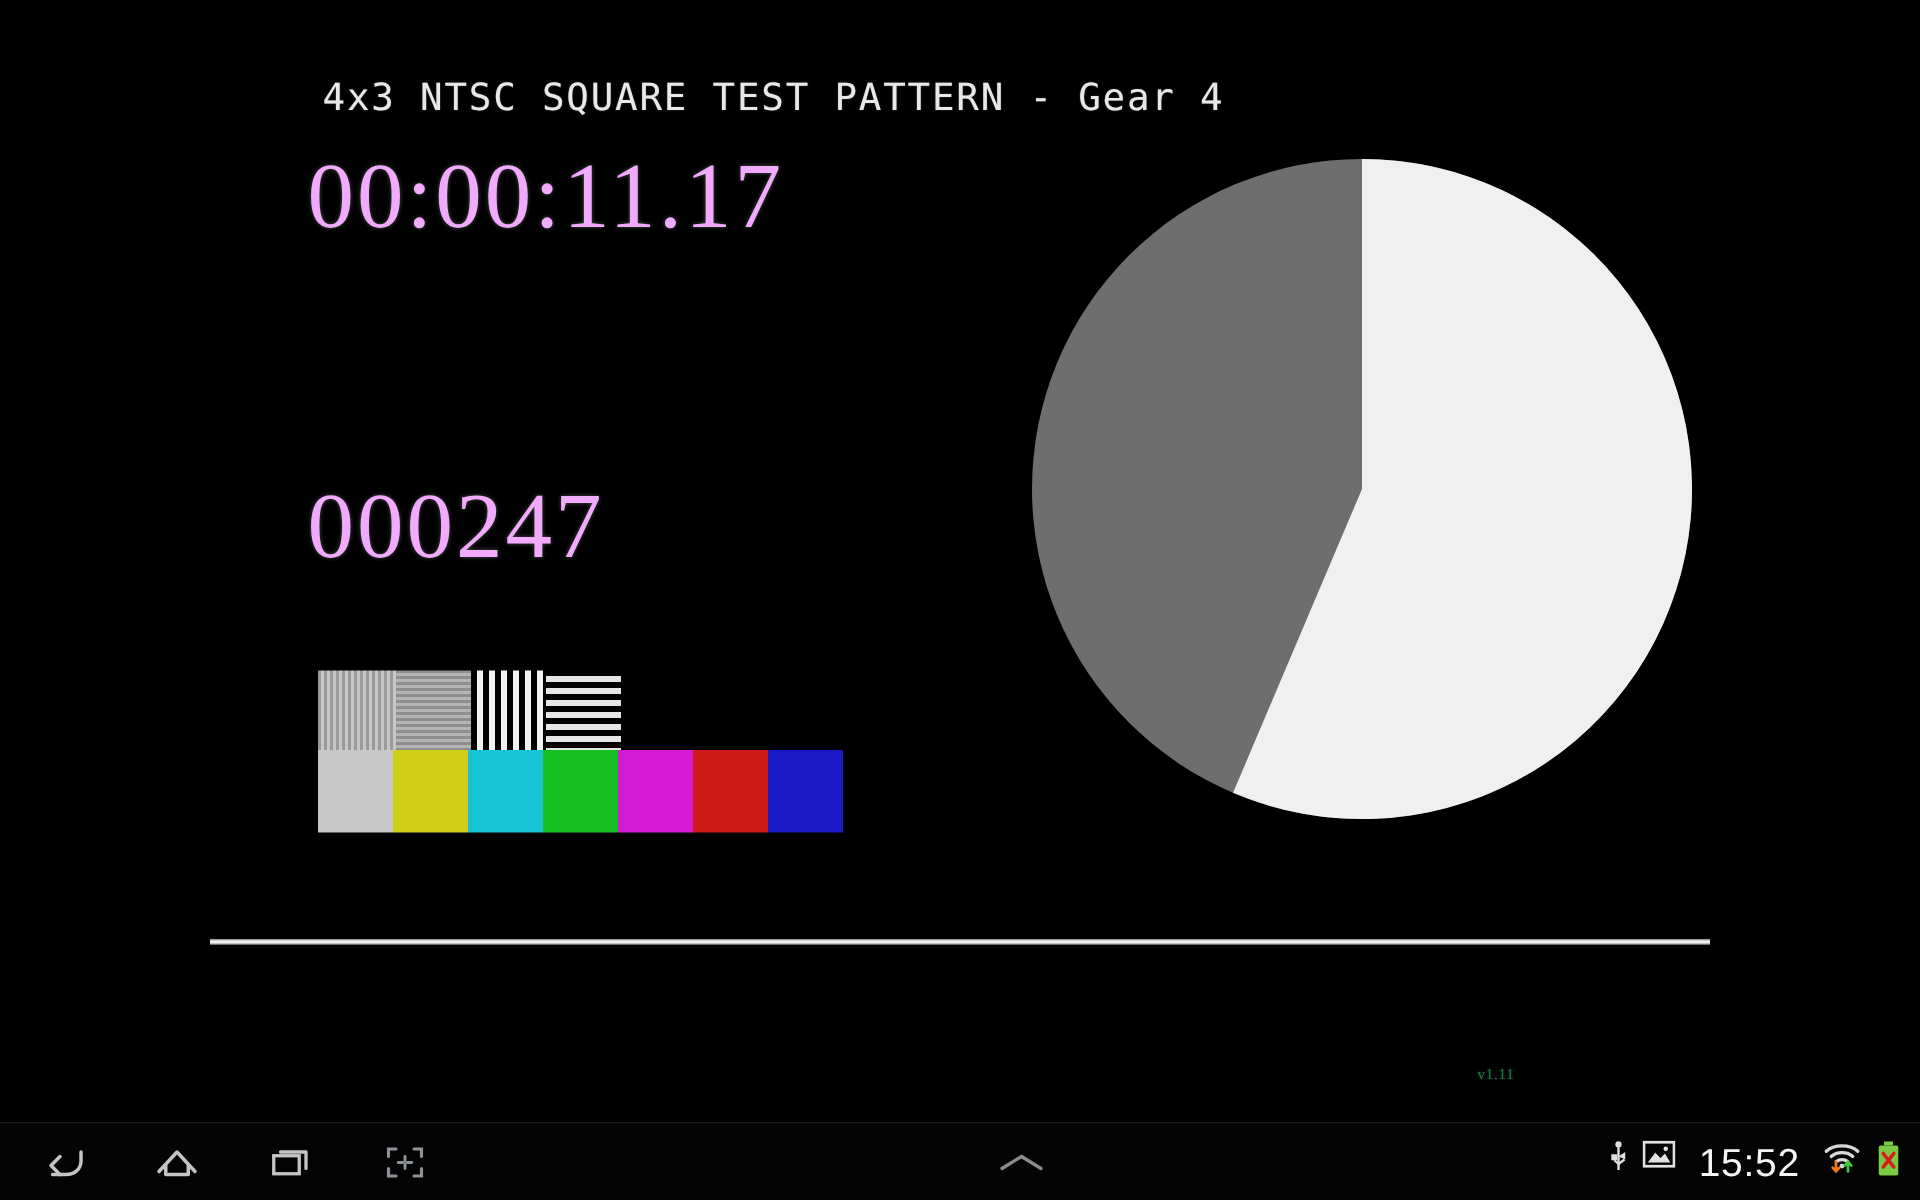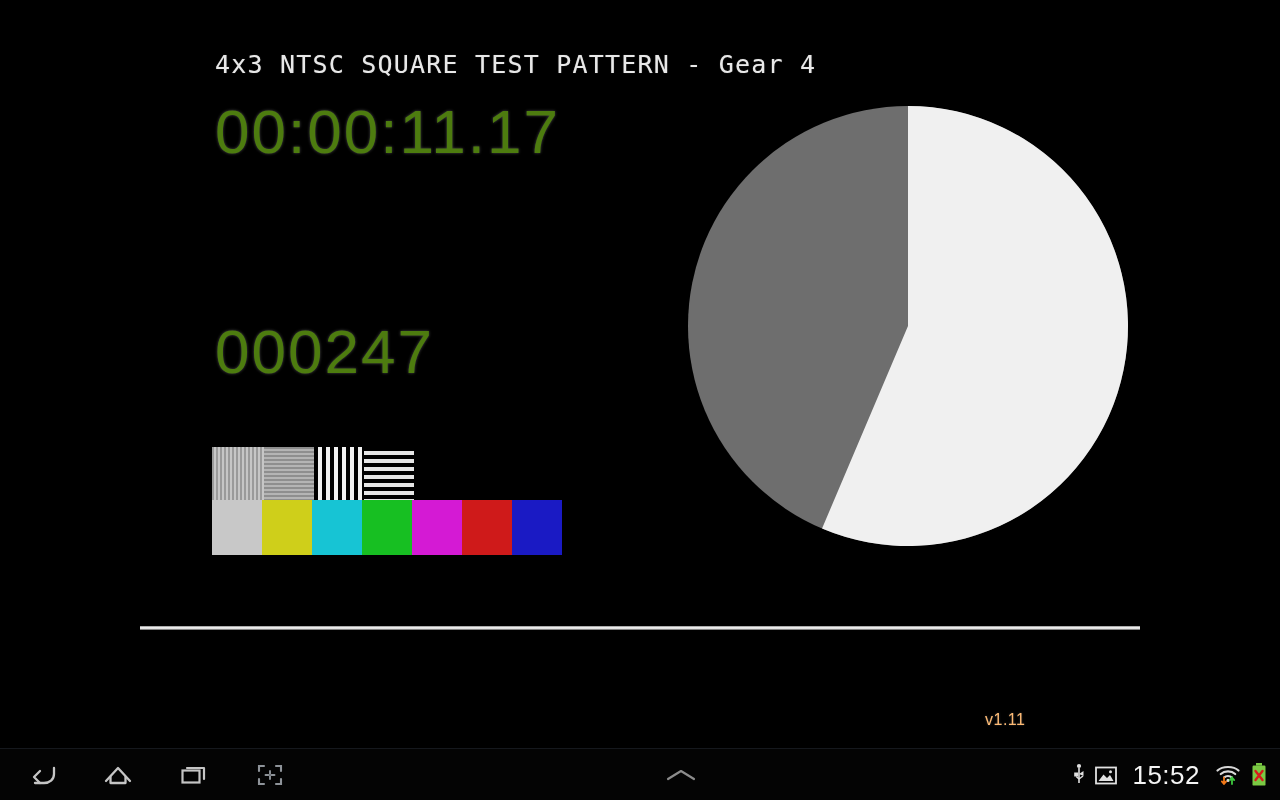--- a/index.html
+++ b/index.html
@@ -69,23 +69,23 @@
     color: #e8e8e8;
     font-family: "DejaVu Sans Mono", "Liberation Mono", monospace;
     font-size: 25px;
     letter-spacing: 1.2px;
     white-space: nowrap;
     text-shadow: 0 0 1px rgba(255,255,255,0.35);
   }
 
   .tc-line {
     position: absolute;
-    left: 215px;
-    color: #4d7c0f;
-    font-family: Liberation Sans, sans-serif;
+    left: 205px;
+    color: #f0abfc;
+    font-family: Liberation Serif, serif;
     font-size: 62px;
     letter-spacing: 2px;
     white-space: nowrap;
     text-shadow: 0 0 3px rgba(255,255,255,0.30);
   }
   #tc-smpte { top: 96px; }
   #tc-drop  { top: 206px; }
   #tc-frames{ top: 316px; }
 
   
@@ -153,23 +153,23 @@
     top: 626px;
     width: 1000px;
     height: 4px;
     background: linear-gradient(to bottom, #8a8a8a 0%, #ffffff 45%, #d8d8d8 70%, #4a4a4a 100%);
   }
 
   .version-tag {
     position: absolute;
     left: 985px;
     top: 711px;
-    color: #fdba74;
-    font-family: Liberation Sans, sans-serif;
-    font-size: 16px;
+    color: #15803d;
+    font-family: Liberation Serif, serif;
+    font-size: 10px;
     letter-spacing: 0.5px;
     text-shadow: 0 0 2px rgba(255,255,255,0.25);
   }
 
   
   .navbar {
     position: absolute;
     left: 0;
     top: 748px;
     width: 1280px;
@@ -195,21 +195,21 @@
     opacity: 0.92;
   }
   .nav-center {
     flex: 1;
     display: flex;
     align-items: center;
     justify-content: center;
   }
   .nav-right {
     display: flex;
-    align-items: center;
+    align-items: flex-start;
     gap: 9px;
     padding-right: 12px;
     flex: none;
   }
   .status-icon {
     display: flex;
     align-items: center;
     justify-content: center;
   }
   .clock {

